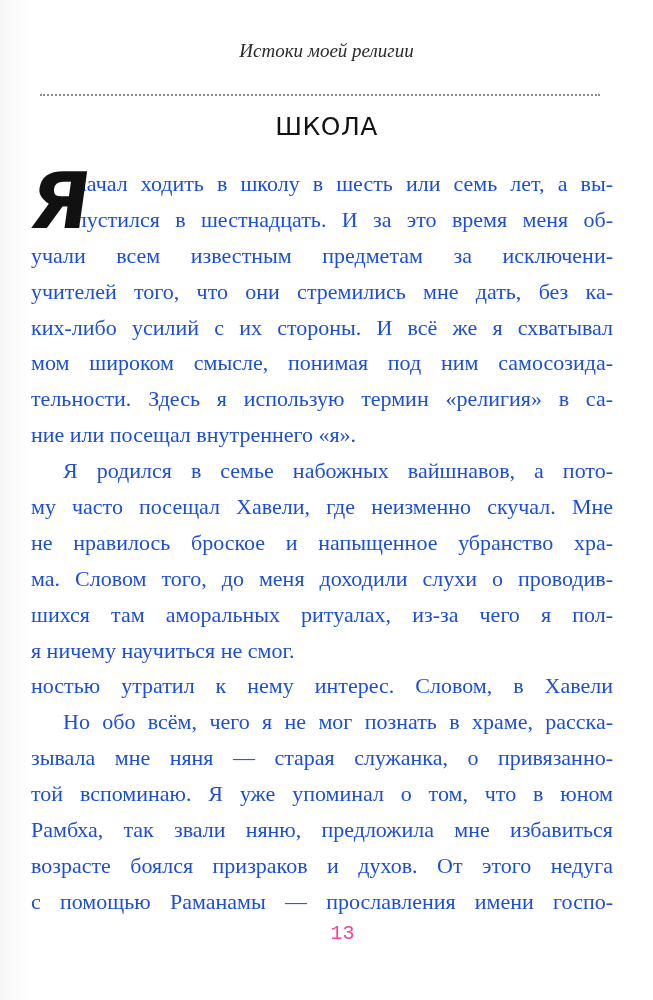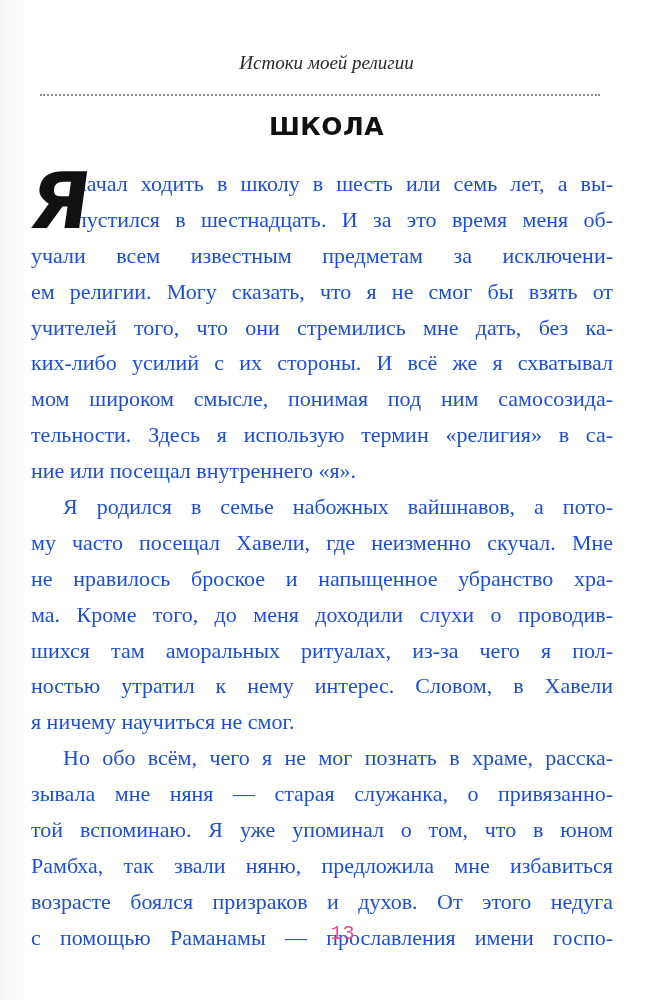--- a/index.html
+++ b/index.html
@@ -1,20 +1,20 @@
 <!DOCTYPE html>
 <html><head>
 <meta charset="utf-8">
 <style>
   html, body { margin:0; padding:0; background:#ffffff; }
   body { width:653px; height:1000px; position:relative; overflow:hidden; font-family:"DejaVu Serif", serif; color:#1a1a1a; }
   .left-shade { position:absolute; left:0; top:0; width:30px; height:1000px; background:linear-gradient(to right,#f6f6f6,#ffffff); }
-  .running-head { position:absolute; top:52px; left:0; width:653px; text-align:center; font-family:"Liberation Serif", serif; font-style:italic; font-size:19px; color:#2a2a2a; }
+  .running-head { position:absolute; top:40px; left:0; width:653px; text-align:center; font-family:"Liberation Serif", serif; font-style:italic; font-size:19px; color:#2a2a2a; }
   .rule { position:absolute; top:94px; left:40px; width:560px; height:0; border-top:2px dotted #8a8a8a; }
-  .chapter-title { position:absolute; top:112px; left:0; width:653px; text-align:center; font-family:"DejaVu Sans", sans-serif; font-weight:bold; font-size:25px; letter-spacing:0.5px; color:#111; }
+  .chapter-title { position:absolute; top:112px; left:0; width:653px; text-align:center; font-family:"DejaVu Sans", sans-serif; font-weight:normal; font-size:25px; letter-spacing:0.5px; color:#111; }
   .body-text { position:absolute; top:166px; left:31px; width:582px; }
   .line { height:35.9px; line-height:35.9px; font-size:22px; white-space:nowrap; text-align:justify; text-align-last:justify; font-family:"Liberation Serif", serif; color:#1d4ed8; }
   .line.last { text-align-last:left; }
   .line.indent { padding-left:32px; }
   .line.drop { padding-left:44px; }
   .dropcap { position:absolute; left:-1px; top:-4px; font-family:"DejaVu Sans", sans-serif; font-weight:bold; font-size:78px; line-height:78px; color:#111; transform:skewX(-8deg); }
   .page-number { position:absolute; top:922px; left:16px; width:653px; text-align:center; font-family:Liberation Mono, monospace; font-size:20px; color:#ec4899; }
 </style>
 </head>
 <body>
@@ -25,33 +25,32 @@
 <div class="rule"></div>
 <div class="chapter-title">ШКОЛА</div>
 
 <div class="body-text">
   <div style="position:relative;">
     <span class="dropcap">Я</span>
     <div class="line drop">начал ходить в школу в шесть или семь лет, а вы-</div>
     <div class="line drop">пустился в шестнадцать. И за это время меня об-</div>
   </div>
   <div class="line">учали всем известным предметам за исключени-</div>
-  <div class="line">ем религии. Могу сказать, что я не смог бы взять от</div>
   <div class="line">учителей того, что они стремились мне дать, без ка-</div>
   <div class="line">ких-либо усилий с их стороны. И всё же я схватывал</div>
   <div class="line">мом широком смысле, понимая под ним самосозида-</div>
   <div class="line">тельности. Здесь я использую термин «религия» в са-</div>
   <div class="line last">ние или посещал внутреннего «я».</div>
   <div class="line indent">Я родился в семье набожных вайшнавов, а пото-</div>
   <div class="line">му часто посещал Хавели, где неизменно скучал. Мне</div>
   <div class="line">не нравилось броское и напыщенное убранство хра-</div>
-  <div class="line">ма. Кроме того, до меня доходили слухи о проводив-</div>
+  <div class="line">ма. Словом того, до меня доходили слухи о проводив-</div>
   <div class="line">шихся там аморальных ритуалах, из-за чего я пол-</div>
+  <div class="line last">я ничему научиться не смог.</div>
   <div class="line">ностью утратил к нему интерес. Словом, в Хавели</div>
-  <div class="line last">я ничему научиться не смог.</div>
   <div class="line indent">Но обо всём, чего я не мог познать в храме, расска-</div>
   <div class="line">зывала мне няня — старая служанка, о привязанно-</div>
   <div class="line">той вспоминаю. Я уже упоминал о том, что в юном</div>
   <div class="line">Рамбха, так звали няню, предложила мне избавиться</div>
   <div class="line">возрасте боялся призраков и духов. От этого недуга</div>
   <div class="line">с помощью Раманамы — прославления имени госпо-</div>
 
 </div>
 
 <div class="page-number">13</div>

